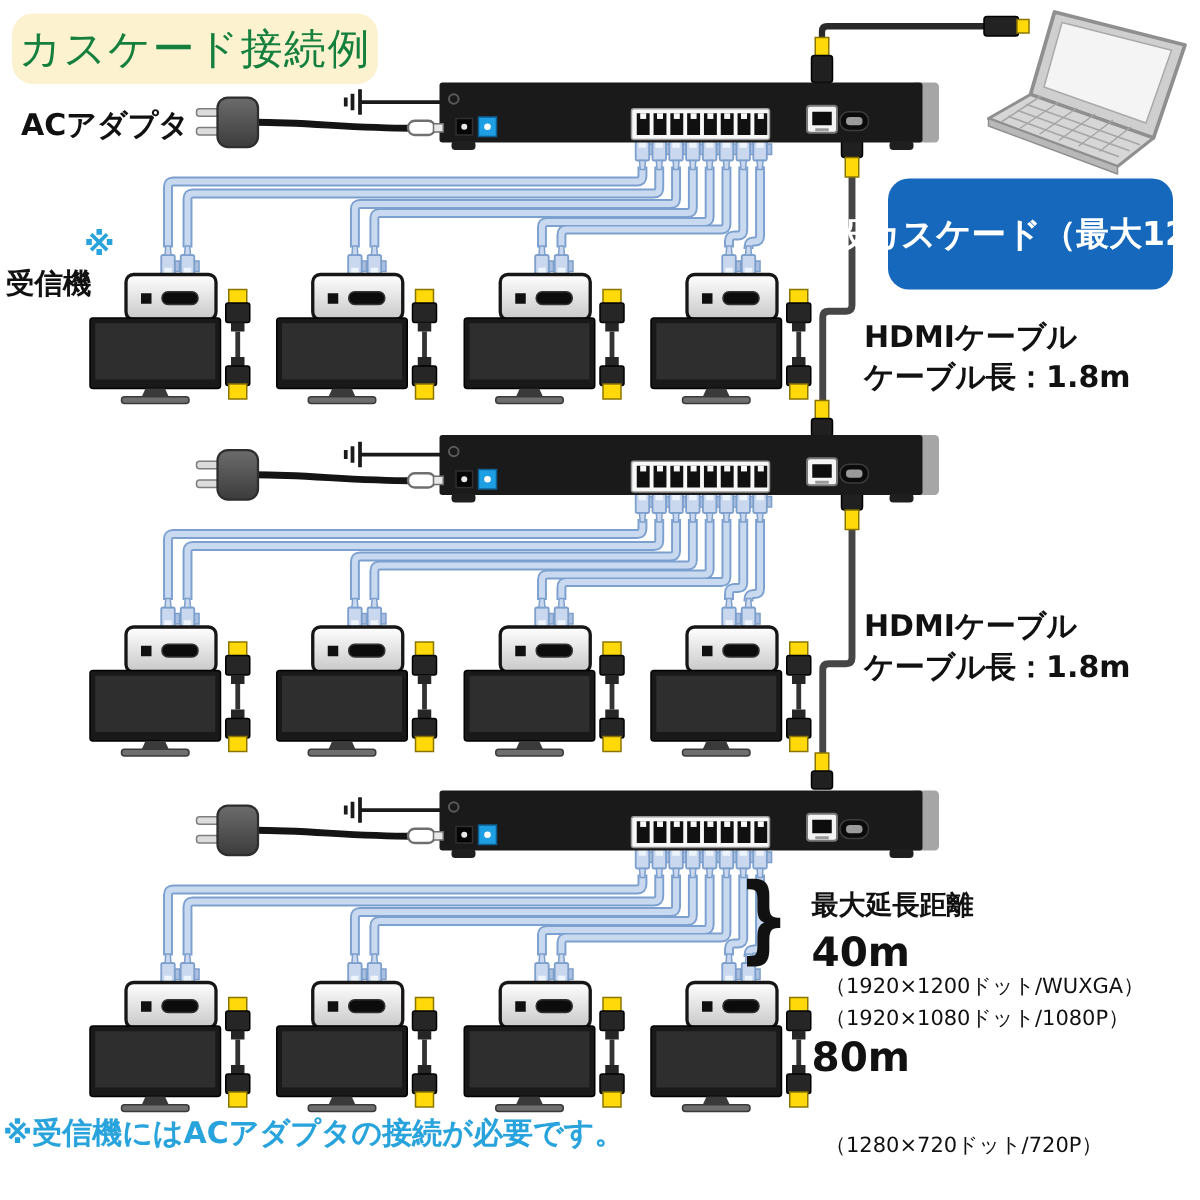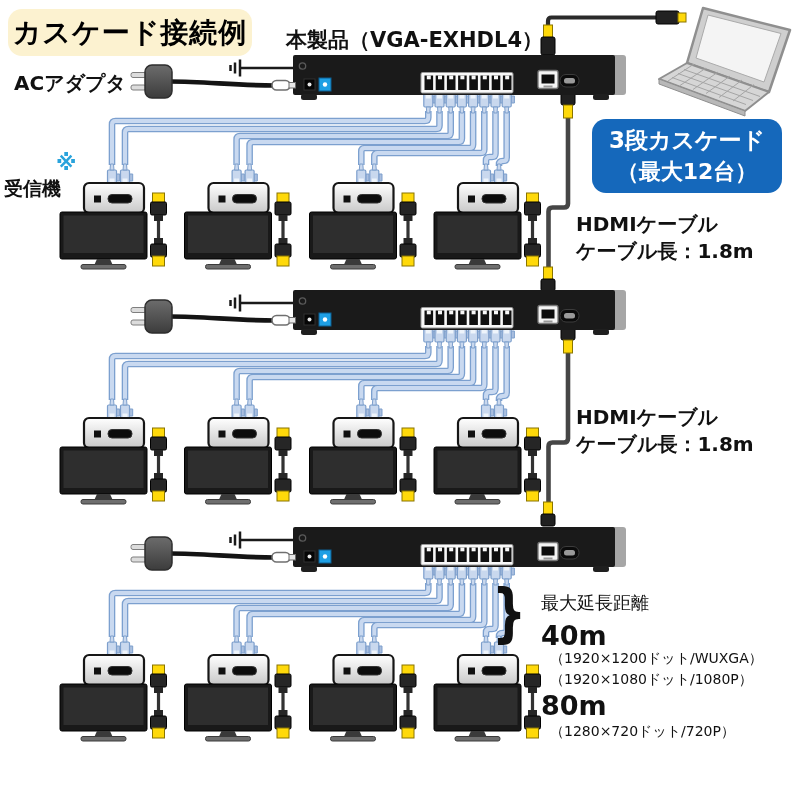--- a/index.html
+++ b/index.html
@@ -2,42 +2,42 @@
 <html><head>
 <meta charset="utf-8">
 <style>
   html,body{margin:0;padding:0;background:#fff;}
   .canvas{position:relative;width:800px;height:800px;background:#ffffff;overflow:hidden;
           font-family:"DejaVu Sans","Liberation Sans",sans-serif;}
   .canvas svg{position:absolute;left:0;top:0;}
   .lbl{position:absolute;color:#111;white-space:nowrap;}
   .title-box{left:8px;top:9px;width:244px;height:47px;background:#fcf2d0;border-radius:14px;
              display:flex;align-items:center;justify-content:center;}
-  .title-box span{color:#000000;font-size:28px;font-weight:bold;letter-spacing:1px;}
+  .title-box span{color:#15803d;font-size:28px;font-weight:normal;letter-spacing:1px;}
   .product-label{left:286px;top:26px;font-size:21px;font-weight:bold;}
   .ac-label{left:14px;top:70px;font-size:20px;font-weight:600;}
   .rx-mark{left:56px;top:151px;font-size:21px;font-weight:bold;color:#29a3dc;}
   .rx-label{left:4px;top:176px;font-size:19px;font-weight:600;}
   .badge{left:592px;top:119px;width:190px;height:74px;background:#1568bb;border-radius:14px;
-         display:flex;flex-direction:column;align-items:center;justify-content:center;gap:1px;}
+         display:flex;flex-direction:row;align-items:center;justify-content:center;gap:1px;}
   .badge div{color:#fff;font-weight:bold;}
   .badge .b1{font-size:23px;}
   .badge .b2{font-size:22px;}
   .hdmi-lbl{font-size:20px;line-height:27px;font-weight:600;}
   .hdmi-lbl-1{left:576px;top:211px;}
   .hdmi-lbl-2{left:576px;top:404px;}
   .brace{left:492px;top:576px;font-size:48px;font-weight:bold;transform:scaleY(1.32);
          transform-origin:left top;color:#111;}
-  .ext-head{left:541px;top:591px;font-size:18px;font-weight:normal;}
+  .ext-head{left:541px;top:591px;font-size:18px;font-weight:bold;}
   .ext-val{font-size:27px;font-weight:600;}
   .ext-40{left:541px;top:620px;}
   .ext-60{left:541px;top:690px;}
   .ext-det{font-size:14px;line-height:20.5px;font-weight:500;}
   .ext-det-1{left:550px;top:648px;}
-  .ext-det-2{left:550px;top:721px;}
+  .ext-det-2{left:550px;top:754px;}
   .footnotes{left:2px;top:744px;font-size:20px;line-height:23px;font-weight:600;color:#29a3dc;}
 </style>
 </head>
 <body>
 
 <div class="canvas">
 
 <svg width="800" height="800" viewBox="0 0 800 800">
   <defs>
     <linearGradient id="gradSilver" x1="0" y1="0" x2="0" y2="1">
@@ -248,21 +248,20 @@
 
   <use href="#rxrow" y="0"></use>
   <use href="#rxrow" y="235"></use>
   <use href="#rxrow" y="472"></use>
 </svg>
 
 <div class="lbl title-box">
   <span>カスケード接続例</span>
 </div>
 
-<div class="lbl product-label">本製品（VGA-EXHDL4）</div>
 
 <div class="lbl ac-label">ACアダプタ</div>
 
 <div class="lbl rx-mark">※</div>
 <div class="lbl rx-label">受信機</div>
 
 <div class="lbl badge">
   <div class="b1">3段カスケード</div>
   <div class="b2">（最大12台）</div>
 </div>
@@ -283,15 +282,16 @@
 <div class="lbl ext-det ext-det-1">
   <div>（1920×1200ドット/WUXGA）</div>
   <div>（1920×1080ドット/1080P）</div>
 </div>
 <div class="lbl ext-val ext-60">80m</div>
 <div class="lbl ext-det ext-det-2">
   <div>（1280×720ドット/720P）</div>
 </div>
 
 <div class="lbl footnotes">
+  <div>※受信機にはACアダプタの接続が必要です。</div>
 </div>
 
 </div>
 
 </body></html>

